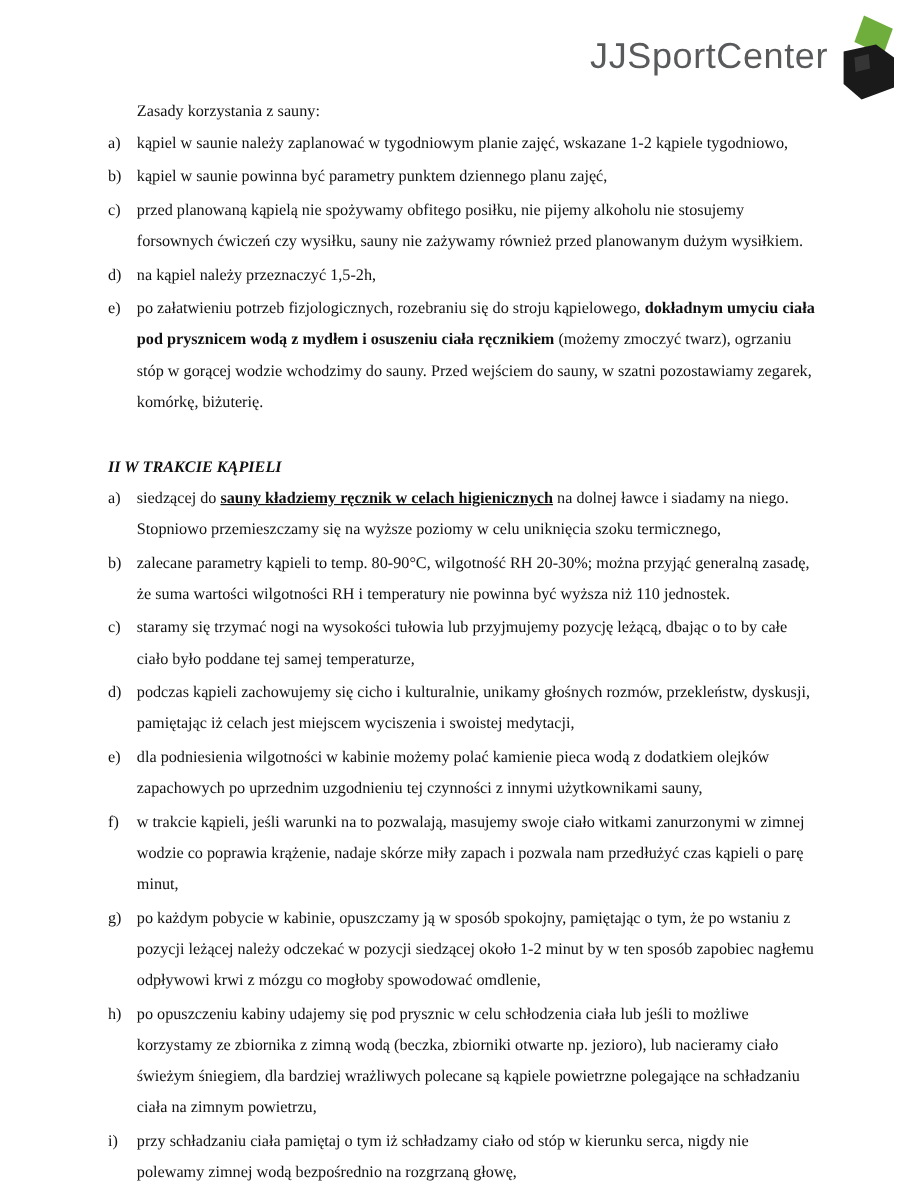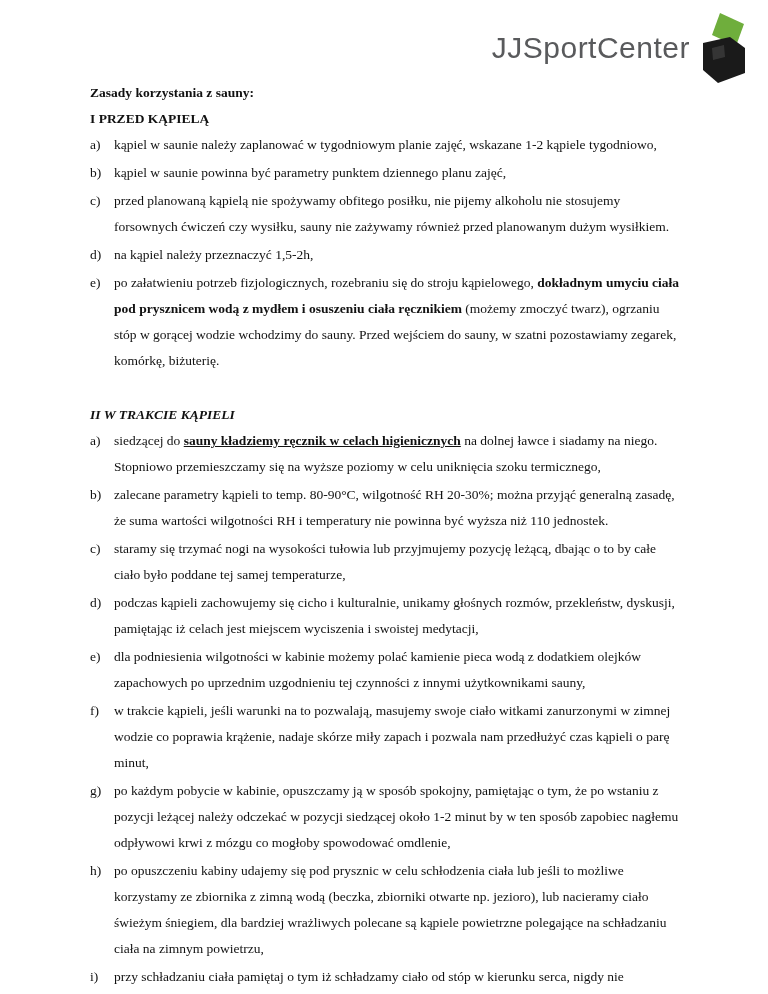--- a/index.html
+++ b/index.html
@@ -41,21 +41,22 @@
   
   .content {
     position: absolute;
     top: 80px;
     left: 90px;
     width: 592px;
     font-size: 13.5px;
     line-height: 26px;
   }
   .doc-title {
-    font-weight: bold;
+    font-weight: normal;
+    margin-left: 24px;
   }
   .section-heading {
     font-weight: bold;
   }
   .section-heading.second {
     margin-top: 28px;
     font-style: italic;
   }
   .list {
     margin: 0;
@@ -90,21 +91,20 @@
       <polygon points="22,1 46,12 38,34 14,23" fill="#6fae3c"></polygon>
       <polygon points="5,31 32,25 47,36 47,61 20,71 5,58" fill="#1a1a1a"></polygon>
       <polygon points="14,36 26,33 27,45 15,48" fill="#ffffff" opacity="0.12"></polygon>
     </svg>
   </div>
 
   <div class="content">
     <div class="doc-title">Zasady korzystania z sauny:</div>
 
     <div class="section">
-      <div class="section-heading">I PRZED KĄPIELĄ</div>
       <div class="list">
           <div class="list-item">
             <span class="item-label">a)</span>
             <span class="item-text"><span>kąpiel w saunie należy zaplanować w tygodniowym planie zajęć, wskazane 1-2 kąpiele tygodniowo,</span></span>
           </div>
           <div class="list-item">
             <span class="item-label">b)</span>
             <span class="item-text"><span>kąpiel w saunie powinna być parametry punktem dziennego planu zajęć,</span></span>
           </div>
           <div class="list-item">

